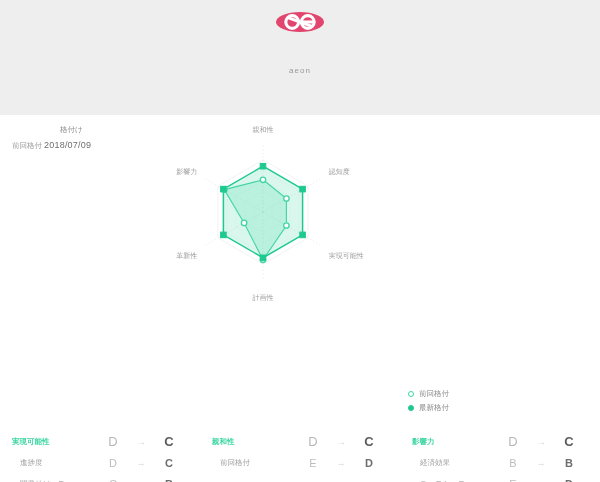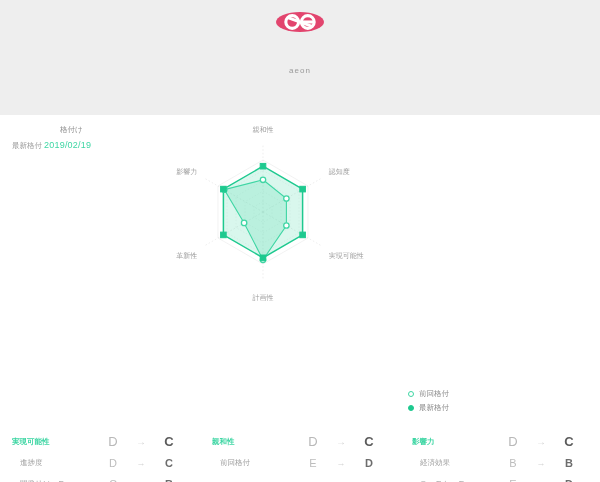--- a/index.html
+++ b/index.html
@@ -166,22 +166,22 @@
   </div>
   <div id="brand-name">aeon</div>
   <div id="ticker">AE</div>
 </div>
 
 <div id="card">
 
   <div id="rating-meta">
     <div class="meta-title">格付け</div>
     <div class="meta-row">
-      <span class="meta-label">最新格付</span>
-      <span class="meta-val-new">2019/02/19</span>
+      <span class="meta-label">前回格付</span>
+      <span class="meta-val-old">2018/07/09</span>
     </div>
   </div>
 
   <div id="radar-wrap">
     <svg id="radar-svg" width="260" height="300" viewBox="0 0 260 300">
         <polygon points="93.0,84.6 102.0,89.8 102.0,100.2 93.0,105.4 84.0,100.2 84.0,89.8" fill="none" stroke="#ececec" stroke-width="0.55" stroke-dasharray="1.4,1.8"></polygon>
         <polygon points="93.0,74.2 111.0,84.6 111.0,105.4 93.0,115.8 75.0,105.4 75.0,84.6" fill="none" stroke="#ececec" stroke-width="0.55" stroke-dasharray="1.4,1.8"></polygon>
         <polygon points="93.0,63.8 120.0,79.4 120.0,110.6 93.0,126.2 66.0,110.6 66.0,79.4" fill="none" stroke="#ececec" stroke-width="0.55" stroke-dasharray="1.4,1.8"></polygon>
         <polygon points="93.0,53.4 129.0,74.2 129.0,115.8 93.0,136.6 57.0,115.8 57.0,74.2" fill="none" stroke="#ececec" stroke-width="0.55" stroke-dasharray="1.4,1.8"></polygon>
         <polygon points="93.0,43.0 138.0,69.0 138.0,121.0 93.0,147.0 48.0,121.0 48.0,69.0" fill="none" stroke="#ececec" stroke-width="0.7" stroke-dasharray="none"></polygon>

